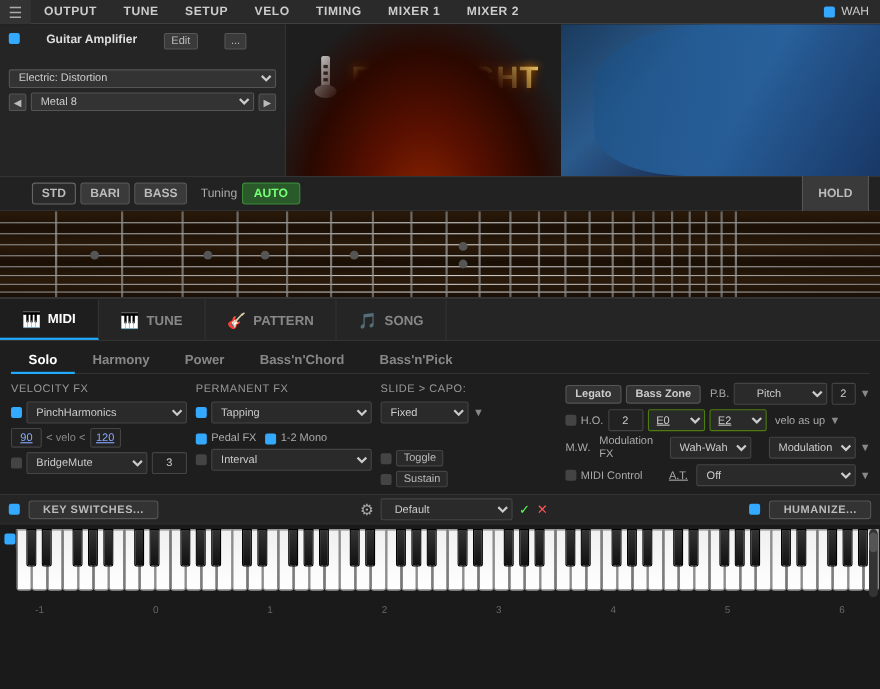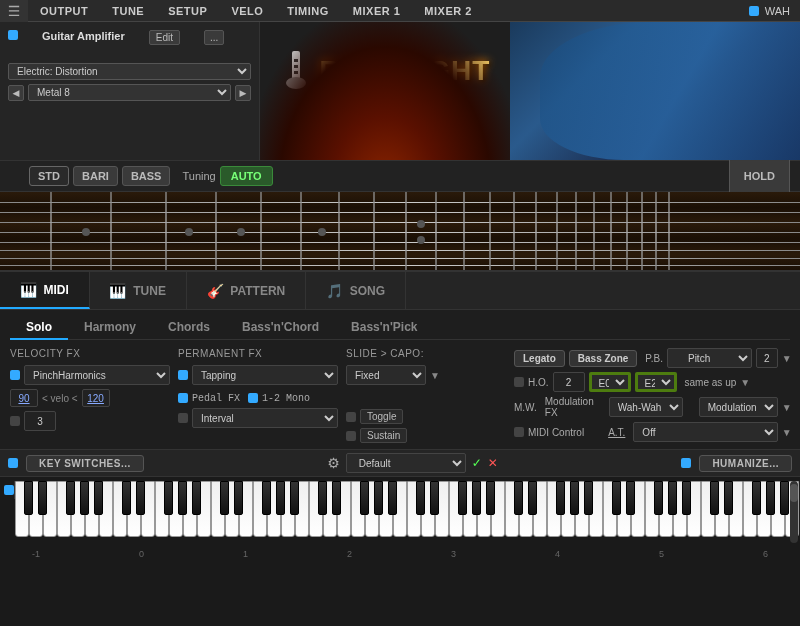--- a/index.html
+++ b/index.html
@@ -570,23 +570,22 @@
     }
     .channel-led {
       width: 10px;
       height: 10px;
       background: #3af;
       border-radius: 2px;
     }
 
     .pedal-row {
       display: flex;
-      align-items: flex-start;
+      align-items: flex-end;
       gap: 4px;
-      font-family: Liberation Mono, monospace;
     }
     .toggle-btn {
       background: #2a2a2a;
       border: 1px solid #444;
       color: #bbb;
       font-size: 10px;
       padding: 1px 6px;
       border-radius: 2px;
       cursor: pointer;
     }
@@ -600,27 +599,27 @@
       border: 1px solid #555;
       color: #ccc;
       font-size: 10px;
       padding: 2px 8px;
       border-radius: 3px;
       cursor: pointer;
       font-weight: bold;
     }
     .note-select {
       background: #2a2a2a;
-      border: 3px solid #4d7c0f;
+      border: 1px solid #4d7c0f;
       color: #ccc;
       font-size: 10px;
       padding: 2px 3px;
       border-radius: 2px;
       height: 20px;
-      width: 42px;
+      width: 52px;
       text-decoration: underline;
     }
     .spin-num {
       background: #222;
       border: 1px solid #444;
       color: #ccc;
       font-size: 10px;
       width: 32px;
       height: 20px;
       text-align: center;
@@ -760,21 +759,21 @@
     <span class="tab-icon">🎵</span>
     <span>SONG</span>
   </div>
 </div>
 
 <div class="main-content">
 
   <div class="mode-selector">
     <div class="mode-btn active">Solo</div>
     <div class="mode-btn">Harmony</div>
-    <div class="mode-btn">Chords</div>
+    <div class="mode-btn">Power</div>
     <div class="mode-btn">Bass'n'Chord</div>
     <div class="mode-btn">Bass'n'Pick</div>
   </div>
 
   <div class="controls-grid">
 
     <div class="control-section">
       <div class="section-label">Velocity FX</div>
       <div class="ctrl-row">
         <div class="ctrl-led"></div>
@@ -782,20 +781,23 @@
           <option>PinchHarmonics</option>
         </select>
       </div>
       <div class="velo-row">
         <input class="velo-num" type="text" value="90" style="">
         <span class="velo-label">&lt; velo &lt;</span>
         <input class="velo-num" type="text" value="120" style="">
       </div>
       <div class="ctrl-row">
         <div class="ctrl-led off"></div>
+        <select class="ctrl-select">
+          <option>BridgeMute</option>
+        </select>
         <input class="ctrl-number" type="text" value="3" style="">
       </div>
     </div>
 
     <div class="control-section">
       <div class="section-label">Permanent FX</div>
       <div class="ctrl-row">
         <div class="ctrl-led"></div>
         <select class="ctrl-select">
           <option>Tapping</option>
@@ -849,21 +851,21 @@
       <div class="legato-row">
         <div class="ctrl-led off"></div>
         <span style="color:#aaa;font-size:10px;">H.O.</span>
         <input class="spin-num" type="text" value="2" style="">
         <select class="note-select">
           <option>E0</option>
         </select>
         <select class="note-select">
           <option>E2</option>
         </select>
-        <span style="margin-left:4px;color:#aaa;font-size:10px;">same as up</span>
+        <span style="margin-left:4px;color:#aaa;font-size:10px;">velo as up</span>
         <span style="font-size:10px;color:#888;">▼</span>
       </div>
 
       <div class="legato-row">
         <span style="color:#aaa;font-size:10px;margin-right:4px;">M.W.</span>
         <span style="color:#aaa;font-size:10px;margin-right:4px;">Modulation FX</span>
         <select class="ctrl-select" style="width:80px;">
           <option>Wah-Wah</option>
         </select>
         <span style="margin-left:8px;"></span>

